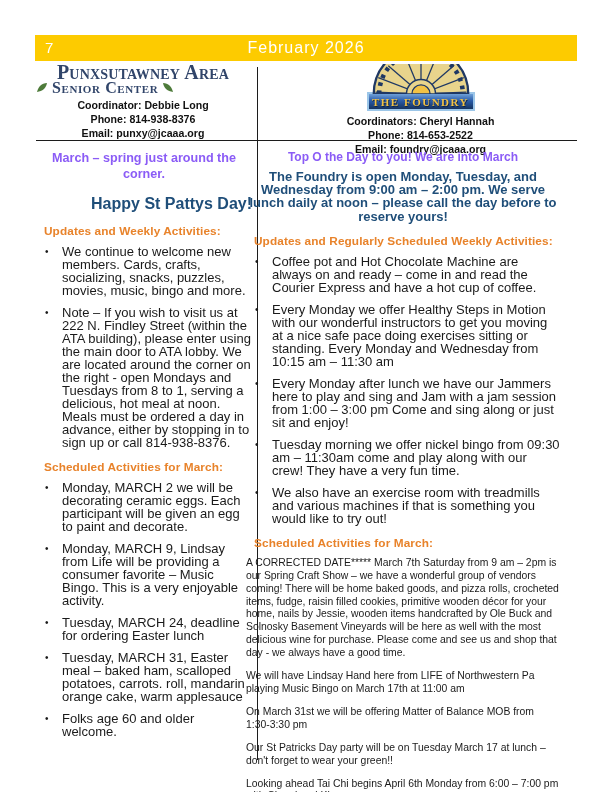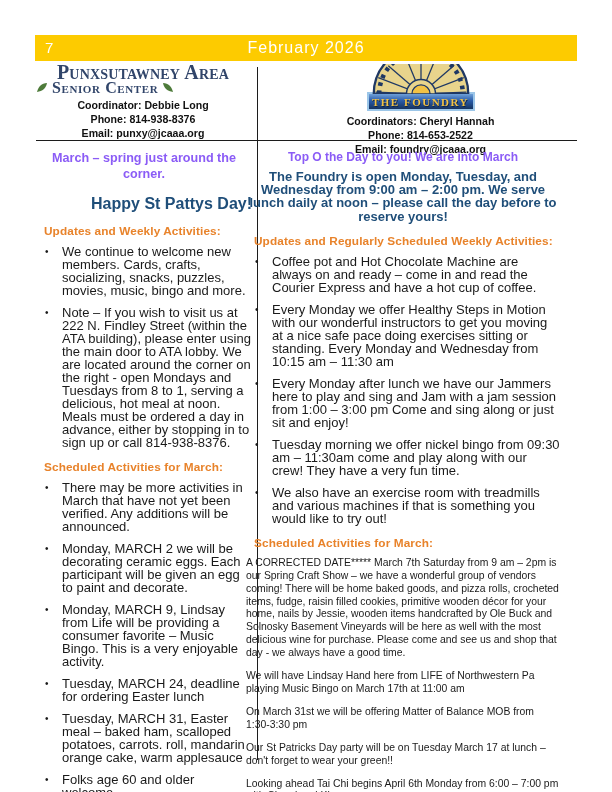--- a/index.html
+++ b/index.html
@@ -138,21 +138,20 @@
   <div class="col-left">
     <div class="head-blue">March – spring just around the corner.</div>
     <div class="subhead">Happy St Pattys Day!</div>
     <div class="sec">Updates and Weekly Activities:</div>
     <ul class="blist">
       <li>We continue to welcome new members. Cards, crafts, socializing, snacks, puzzles, movies, music, bingo and more.</li>
       <li>Note – If you wish to visit us at 222 N. Findley Street (within the ATA building), please enter using the main door to ATA lobby. We are located around the corner on the right -  open Mondays and Tuesdays from 8 to 1, serving a delicious, hot meal at noon. Meals must be ordered a day in advance, either by stopping in to sign up or call 814-938-8376.</li>
     </ul>
     <div class="sec">Scheduled Activities for March:</div>
     <ul class="blist">
-      <li>There may be more activities in March that have not yet been verified. Any additions will be announced.</li>
       <li>Monday, MARCH 2 we will be decorating ceramic eggs. Each participant will be given an egg to paint and decorate.</li>
       <li>Monday, MARCH 9, Lindsay from Life will be providing a consumer favorite – Music Bingo. This is a very enjoyable activity.</li>
       <li>Tuesday, MARCH 24, deadline for ordering Easter lunch</li>
       <li>Tuesday, MARCH 31, Easter meal – baked ham, scalloped potatoes, carrots. roll, mandarin orange cake, warm applesauce</li>
       <li>Folks age 60 and older welcome.</li>
     </ul>
   </div>
 
   <div class="col-right">
     <div class="head-blue">Top O the Day to you!  We are into March</div>

